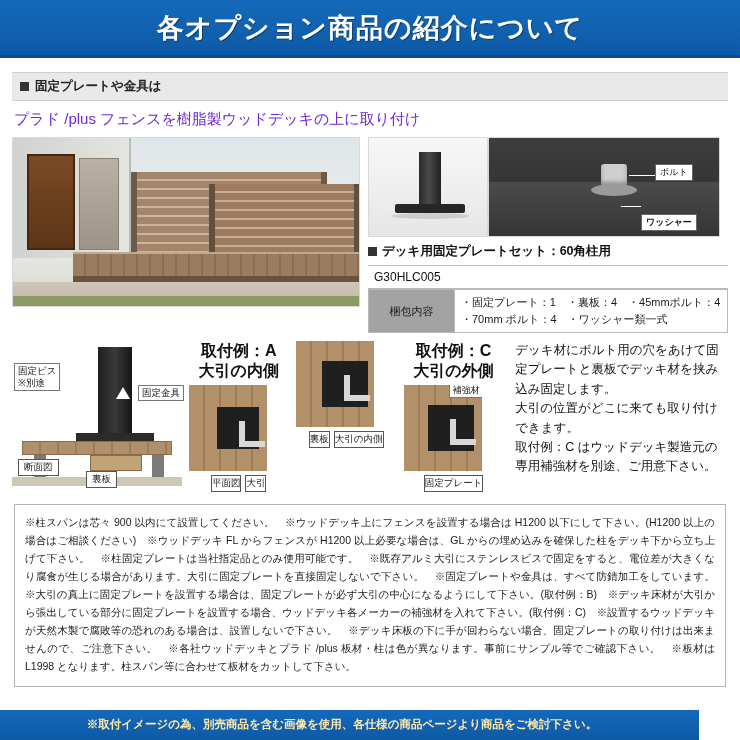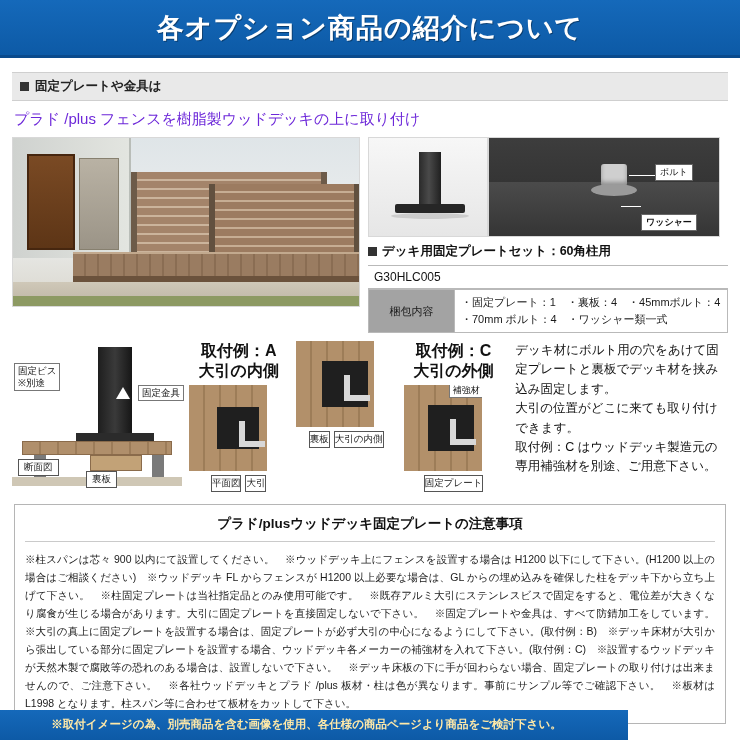--- a/index.html
+++ b/index.html
@@ -338,21 +338,21 @@
     font-size: 10.5px;
     line-height: 1.72;
     color: #1a1a1a;
     text-align: justify;
   }
 
   
   .footer {
     position: absolute;
     left: 0; bottom: 0;
-    width: 628px;
+    width: 699px;
     background: #1164b4;
     background: linear-gradient(#1569ba, #0d5aa6);
     color: #ffe9a8;
     font-size: 11.5px;
     text-align: center;
     padding: 7px 15px 8px 0;
     font-weight: bold;
   }
 </style>
 </head>
@@ -506,21 +506,20 @@
           </div>
         </div>
 
         <div class="steps-text" style="white-space: pre-line;">デッキ材にボルト用の穴をあけて固定プレートと裏板でデッキ材を挟み込み固定します。
 大引の位置がどこに来ても取り付けできます。
 取付例：C はウッドデッキ製造元の専用補強材を別途、ご用意下さい。</div>
       </div>
     </div>
 
     <div class="caution">
-      <div class="caution-title">プラド/plusウッドデッキ固定プレートの注意事項</div>
       <div class="caution-body">※柱スパンは芯々 900 以内にて設置してください。　※ウッドデッキ上にフェンスを設置する場合は H1200 以下にして下さい。(H1200 以上の場合はご相談ください)　※ウッドデッキ FL からフェンスが H1200 以上必要な場合は、GL からの埋め込みを確保した柱をデッキ下から立ち上げて下さい。　※柱固定プレートは当社指定品とのみ使用可能です。　※既存アルミ大引にステンレスビスで固定をすると、電位差が大きくなり腐食が生じる場合があります。大引に固定プレートを直接固定しないで下さい。　※固定プレートや金具は、すべて防錆加工をしています。　※大引の真上に固定プレートを設置する場合は、固定プレートが必ず大引の中心になるようにして下さい。(取付例：B)　※デッキ床材が大引から張出している部分に固定プレートを設置する場合、ウッドデッキ各メーカーの補強材を入れて下さい。(取付例：C)　※設置するウッドデッキが天然木製で腐敗等の恐れのある場合は、設置しないで下さい。　※デッキ床板の下に手が回わらない場合、固定プレートの取り付けは出来ませんので、ご注意下さい。　※各社ウッドデッキとプラド /plus 板材・柱は色が異なります。事前にサンプル等でご確認下さい。　※板材は L1998 となります。柱スパン等に合わせて板材をカットして下さい。</div>
     </div>
 
   </div>
 
   <div class="footer">
     <span>※取付イメージの為、別売商品を含む画像を使用、各仕様の商品ページより商品をご検討下さい。</span>
   </div>
 </div>
 

